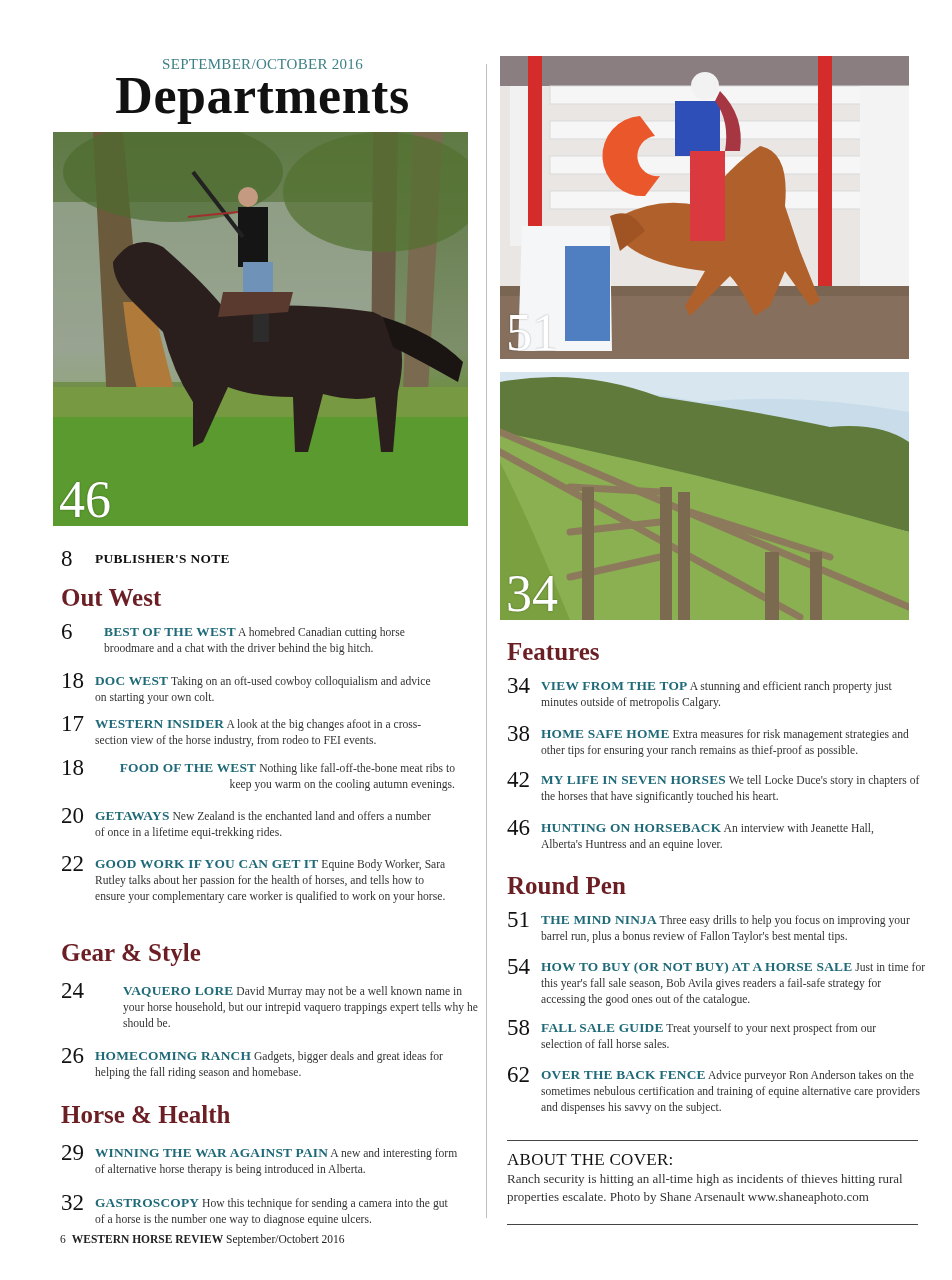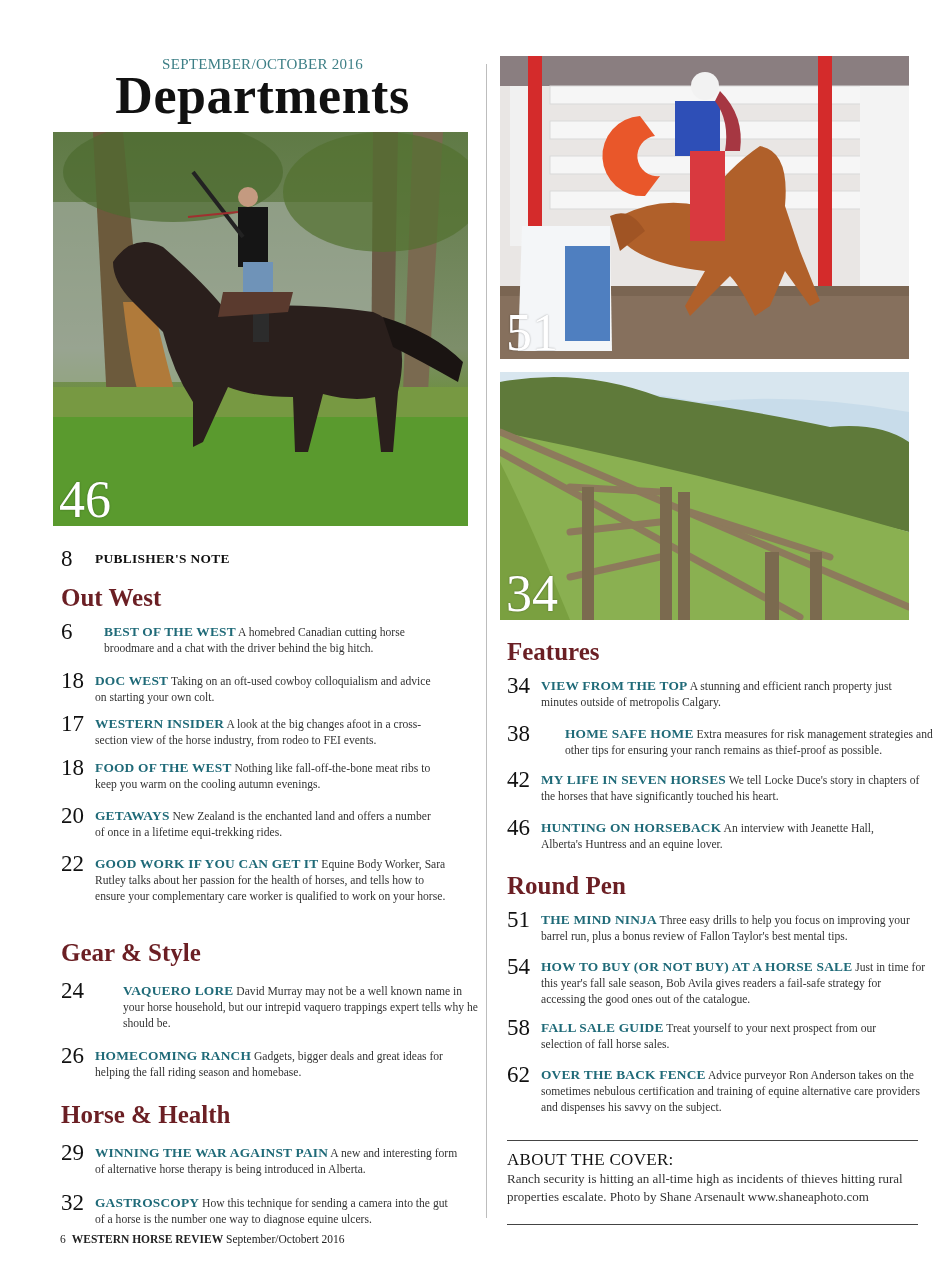--- a/index.html
+++ b/index.html
@@ -162,21 +162,21 @@
 <div class="toc-item" style="left:61px; top:673px; width:400px;">
   <span class="toc-num">18</span>
   <div class="toc-text" style="width:345px;"><span class="toc-title">DOC WEST</span> <span>Taking on an oft-used cowboy colloquialism and advice on starting your own colt.</span></div>
 </div>
 <div class="toc-item" style="left:61px; top:716px; width:400px;">
   <span class="toc-num">17</span>
   <div class="toc-text" style="width:345px;"><span class="toc-title">WESTERN INSIDER</span> <span>A look at the big changes afoot in a cross-section view of the horse industry, from rodeo to FEI events.</span></div>
 </div>
 <div class="toc-item" style="left:61px; top:760px; width:400px;">
   <span class="toc-num">18</span>
-  <div class="toc-text" style="width:360px;"><span class="toc-title">FOOD OF THE WEST</span> <span>Nothing like fall-off-the-bone meat ribs to keep you warm on the cooling autumn evenings.</span></div>
+  <div class="toc-text" style="width:360px;text-align:right;"><span class="toc-title">FOOD OF THE WEST</span> <span>Nothing like fall-off-the-bone meat ribs to keep you warm on the cooling autumn evenings.</span></div>
 </div>
 <div class="toc-item" style="left:61px; top:808px; width:400px;">
   <span class="toc-num">20</span>
   <div class="toc-text" style="width:340px;"><span class="toc-title">GETAWAYS</span> <span>New Zealand is the enchanted land and offers a number of once in a lifetime equi-trekking rides.</span></div>
 </div>
 <div class="toc-item" style="left:61px; top:856px; width:400px;">
   <span class="toc-num">22</span>
   <div class="toc-text" style="width:360px;"><span class="toc-title">GOOD WORK IF YOU CAN GET IT</span> <span>Equine Body Worker, Sara Rutley talks about her passion for the health of horses, and tells how to ensure your complementary care worker is qualified to work on your horse.</span></div>
 </div>
 
@@ -203,21 +203,21 @@
 </div>
 
 <div class="section-heading" style="left:507px; top:639px;">Features</div>
 
 <div class="toc-item" style="left:507px; top:678px; width:420px;">
   <span class="toc-num">34</span>
   <div class="toc-text" style="width:365px;"><span class="toc-title">VIEW FROM THE TOP</span> <span>A stunning and efficient ranch property just minutes outside of metropolis Calgary.</span></div>
 </div>
 <div class="toc-item" style="left:507px; top:726px; width:420px;">
   <span class="toc-num">38</span>
-  <div class="toc-text" style="width:380px;margin-left:24px;"><span class="toc-title">HOME SAFE HOME</span> <span>Extra measures for risk management strategies and other tips for ensuring your ranch remains as thief-proof as possible.</span></div>
+  <div class="toc-text" style="width:380px;"><span class="toc-title">HOME SAFE HOME</span> <span>Extra measures for risk management strategies and other tips for ensuring your ranch remains as thief-proof as possible.</span></div>
 </div>
 <div class="toc-item" style="left:507px; top:772px; width:420px;">
   <span class="toc-num">42</span>
   <div class="toc-text" style="width:385px;"><span class="toc-title">MY LIFE IN SEVEN HORSES</span> <span>We tell Locke Duce's story in chapters of the horses that have significantly touched his heart.</span></div>
 </div>
 <div class="toc-item" style="left:507px; top:820px; width:420px;">
   <span class="toc-num">46</span>
   <div class="toc-text" style="width:375px;"><span class="toc-title">HUNTING ON HORSEBACK</span> <span>An interview with Jeanette Hall, Alberta's Huntress and an equine lover.</span></div>
 </div>
 

